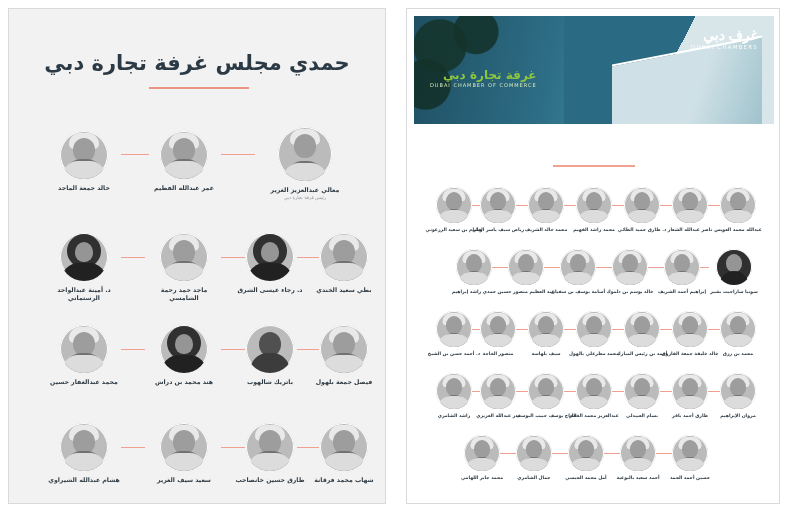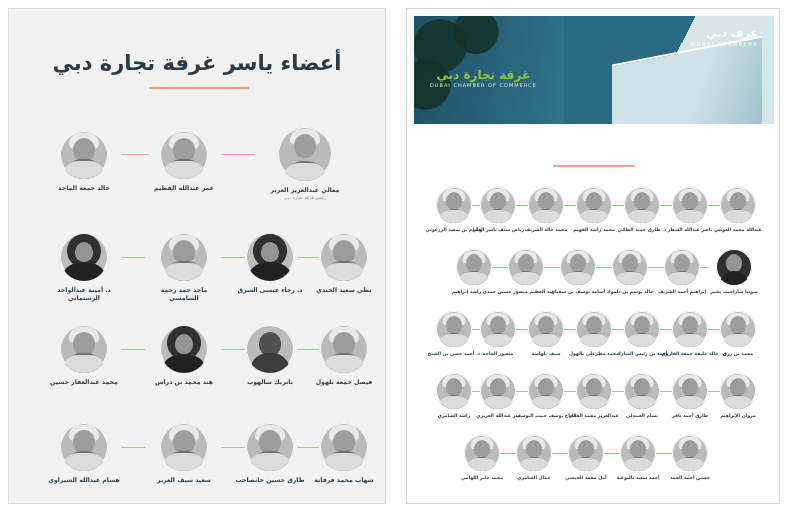--- a/index.html
+++ b/index.html
@@ -94,24 +94,24 @@
   .hero .bldg2{
     position:absolute;right:12px;top:34px;width:150px;height:90px;
     background:linear-gradient(110deg,#cfe1e6 0 55%,#9fc2cc 100%);
     transform:skewY(-11deg);
     border-top:2px solid #ffffff;
   }
   .hero .wlogo{
     position:absolute;right:16px;top:12px;text-align:right;color:#ffffff;
     direction:rtl;line-height:1.15;
   }
-  .hero .wlogo .ar{font-size:11px;font-weight:bold;letter-spacing:.5px;}
+  .hero .wlogo .ar{font-size:14px;font-weight:bold;letter-spacing:.5px;font-family:Liberation Serif, serif;}
   .hero .wlogo .en{font-size:5.5px;letter-spacing:1.2px;opacity:.95;}
   .hero .glogo{
-    position:absolute;left:16px;top:52px;text-align:center;direction:rtl;
+    position:absolute;left:16px;top:52px;text-align:right;direction:rtl;
   }
   .hero .glogo .ar{font-size:12px;font-weight:bold;color:#8cc63f;letter-spacing:.5px;}
   .hero .glogo .en{font-size:5px;color:#d6e9b8;letter-spacing:1px;}
 
   .right-title{
     position:absolute;left:0;top:130px;width:100%;text-align:center;
     font-size:15px;font-weight:bold;color:#1f2f38;direction:rtl;
   }
   .right-rule{position:absolute;left:146px;top:156px;width:82px;height:2px;background:#e8634a;opacity:.6;}
 
@@ -125,21 +125,21 @@
   .rnode .name{font-size:4.6px;line-height:6px;margin-top:4px;}
   .rconn{position:absolute;height:1px;background:#f0a08e;}
 </style>
 </head>
 <body>
 
 <div class="page">
 
   <div class="left-panel">
 
-    <div class="left-title">أعضاء ياسر غرفة تجارة دبي</div>
+    <div class="left-title">حمدي مجلس غرفة تجارة دبي</div>
     <div class="left-rule"></div>
 
     <div class="grid">
 
       <div class="node chair" style="left:248px;top:118px;">
         <div class="photo kandura">
           <div class="head"></div>
             <div class="body"></div>
         </div>
         <div class="name">معالي عبدالعزيز الغرير</div>

